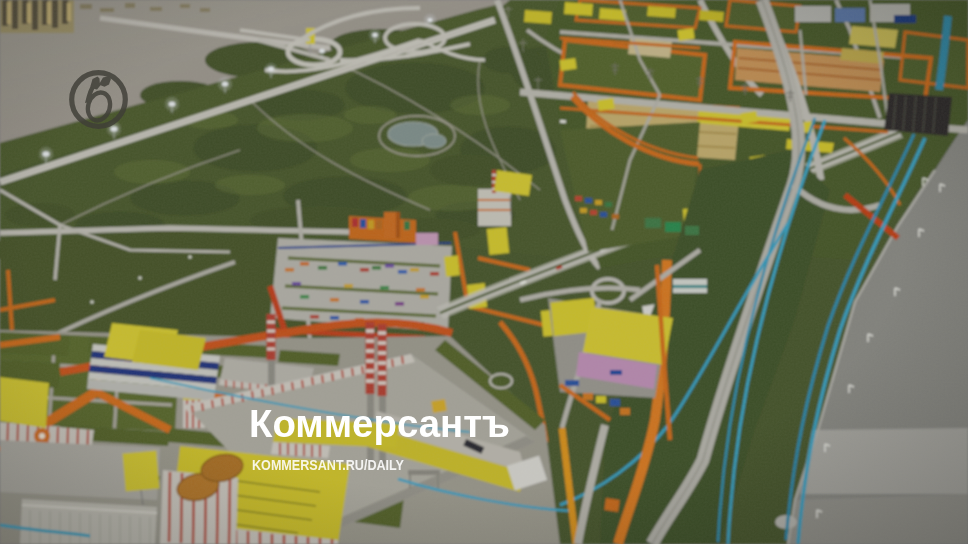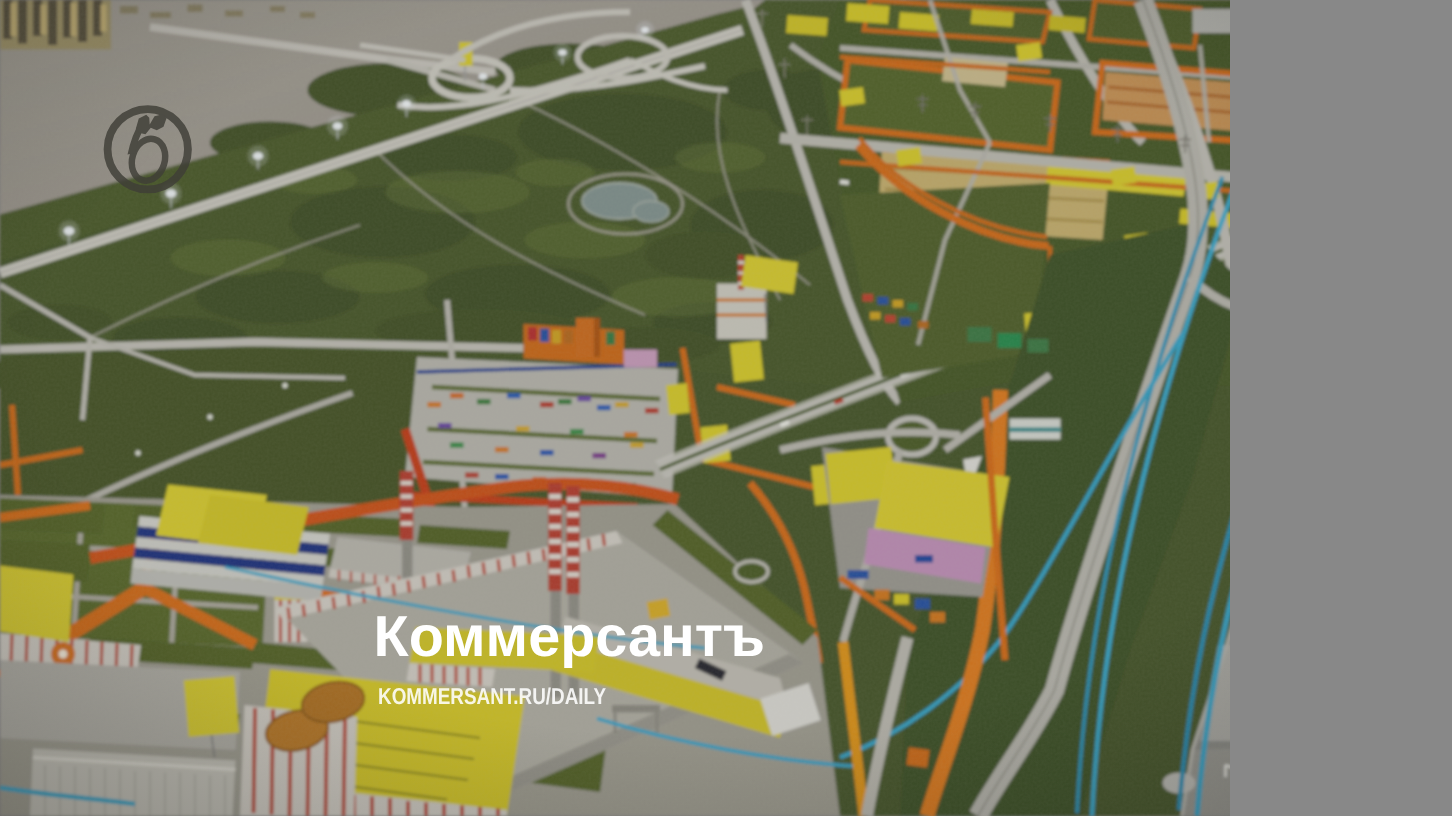--- a/index.html
+++ b/index.html
@@ -1,16 +1,16 @@
 <!DOCTYPE html>
 <html><head>
 <meta charset="utf-8">
 <style>
   html,body{margin:0;padding:0;background:#888;}
-  .stage{position:relative;width:820px;height:544px;overflow:hidden;font-family:"Liberation Sans",sans-serif;}
+  .stage{position:relative;width:968px;height:544px;overflow:hidden;font-family:"Liberation Sans",sans-serif;}
   svg{display:block;}
 </style>
 </head>
 <body>
 <div class="stage">
 <svg width="968" height="544" viewBox="0 0 968 544" xmlns="http://www.w3.org/2000/svg">
 <defs>
   <filter id="soft" x="-5%" y="-5%" width="110%" height="110%">
     <feGaussianBlur stdDeviation="1.1"></feGaussianBlur>
   </filter>

